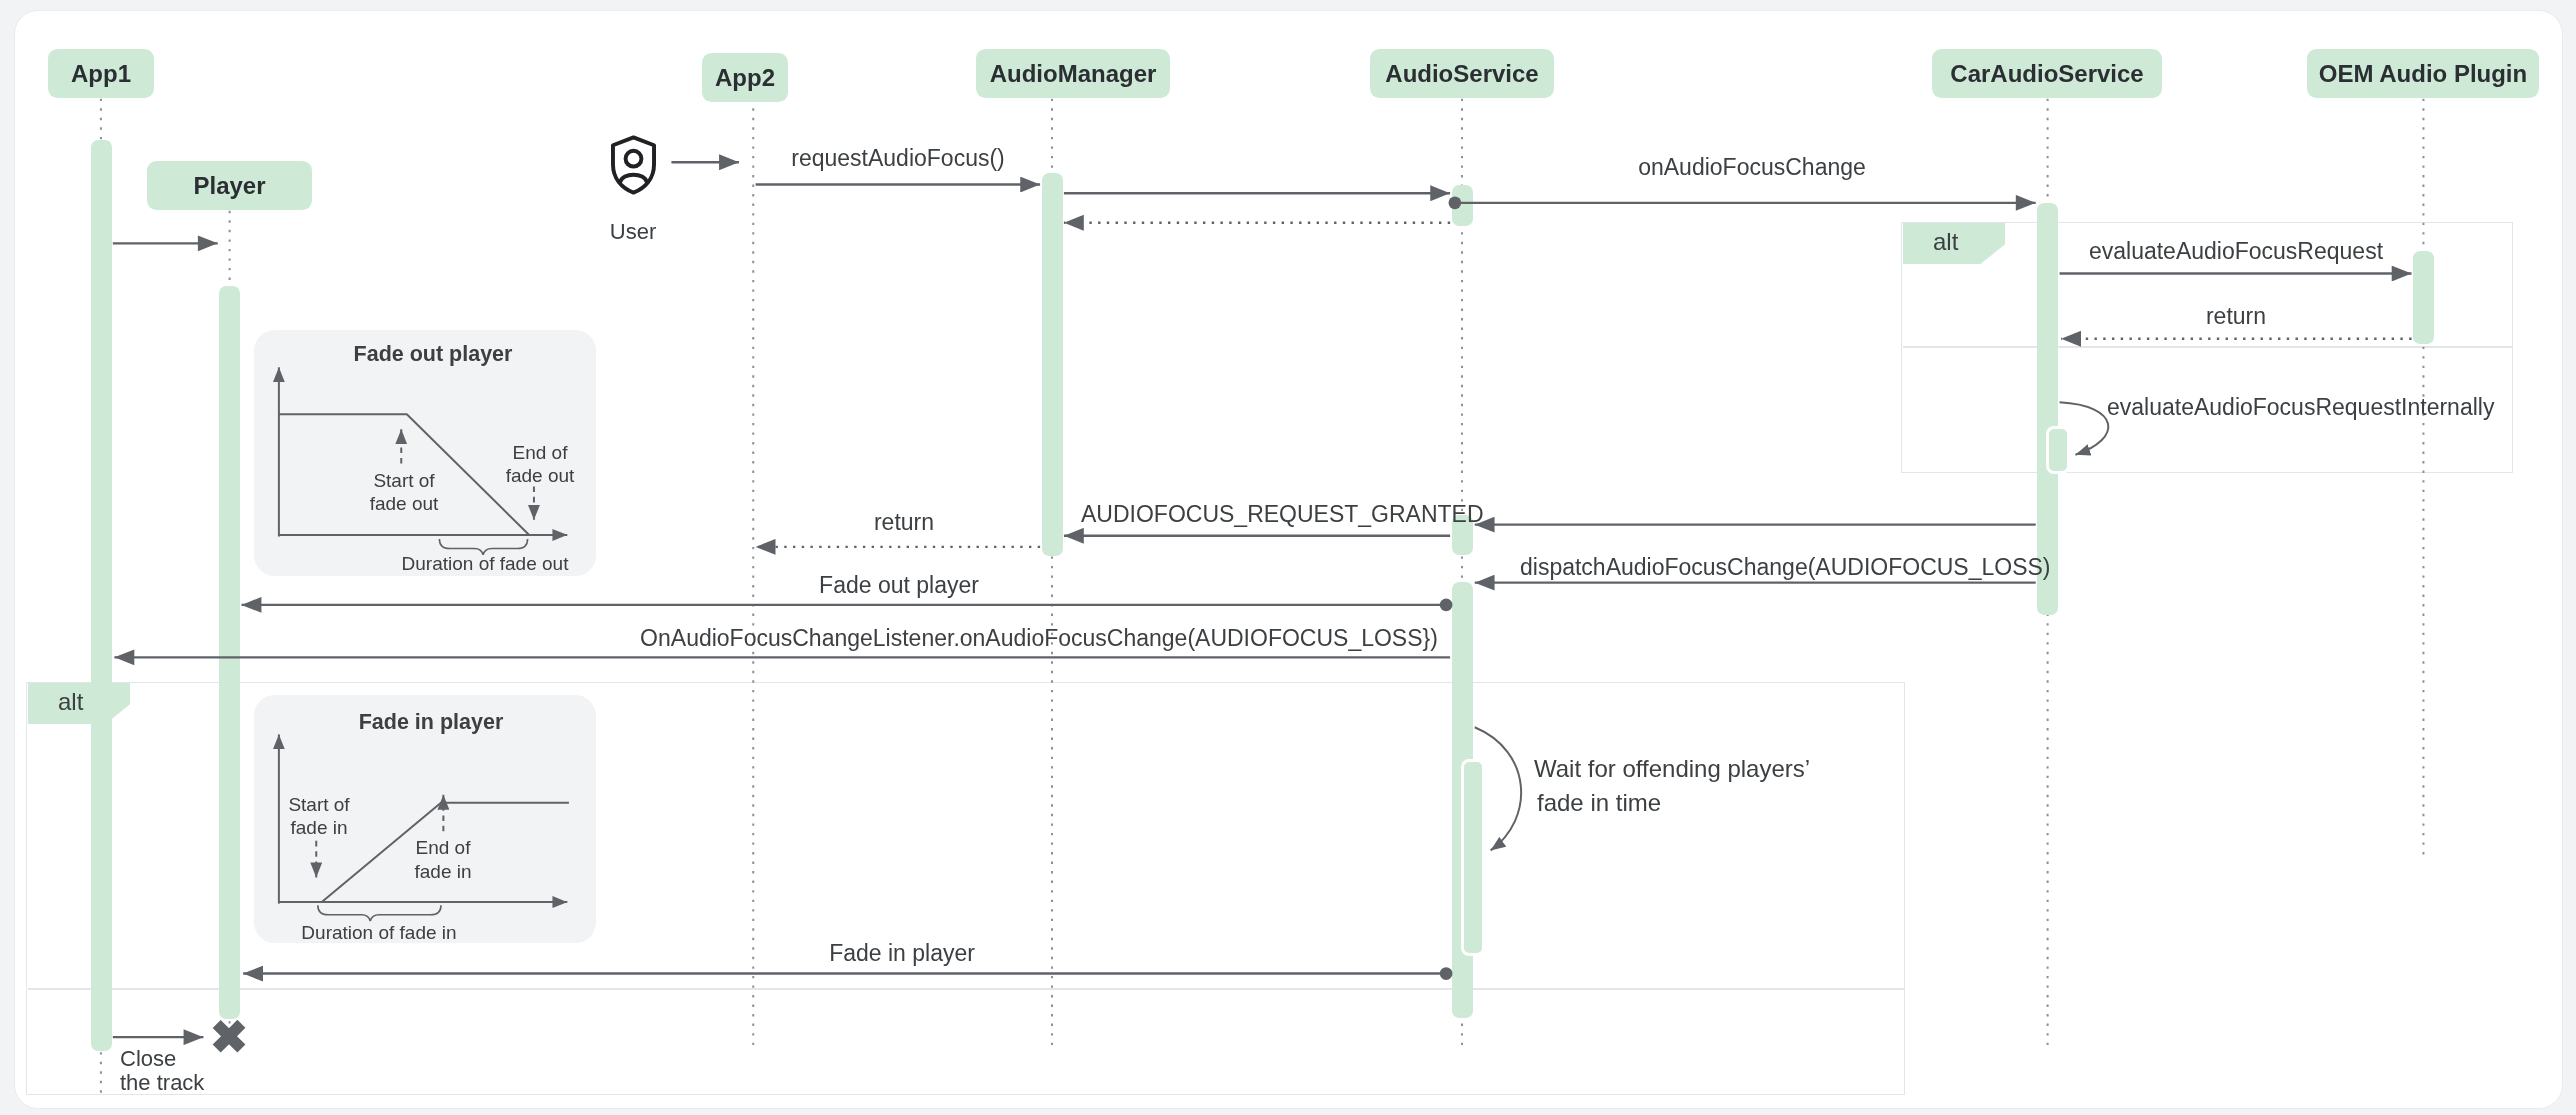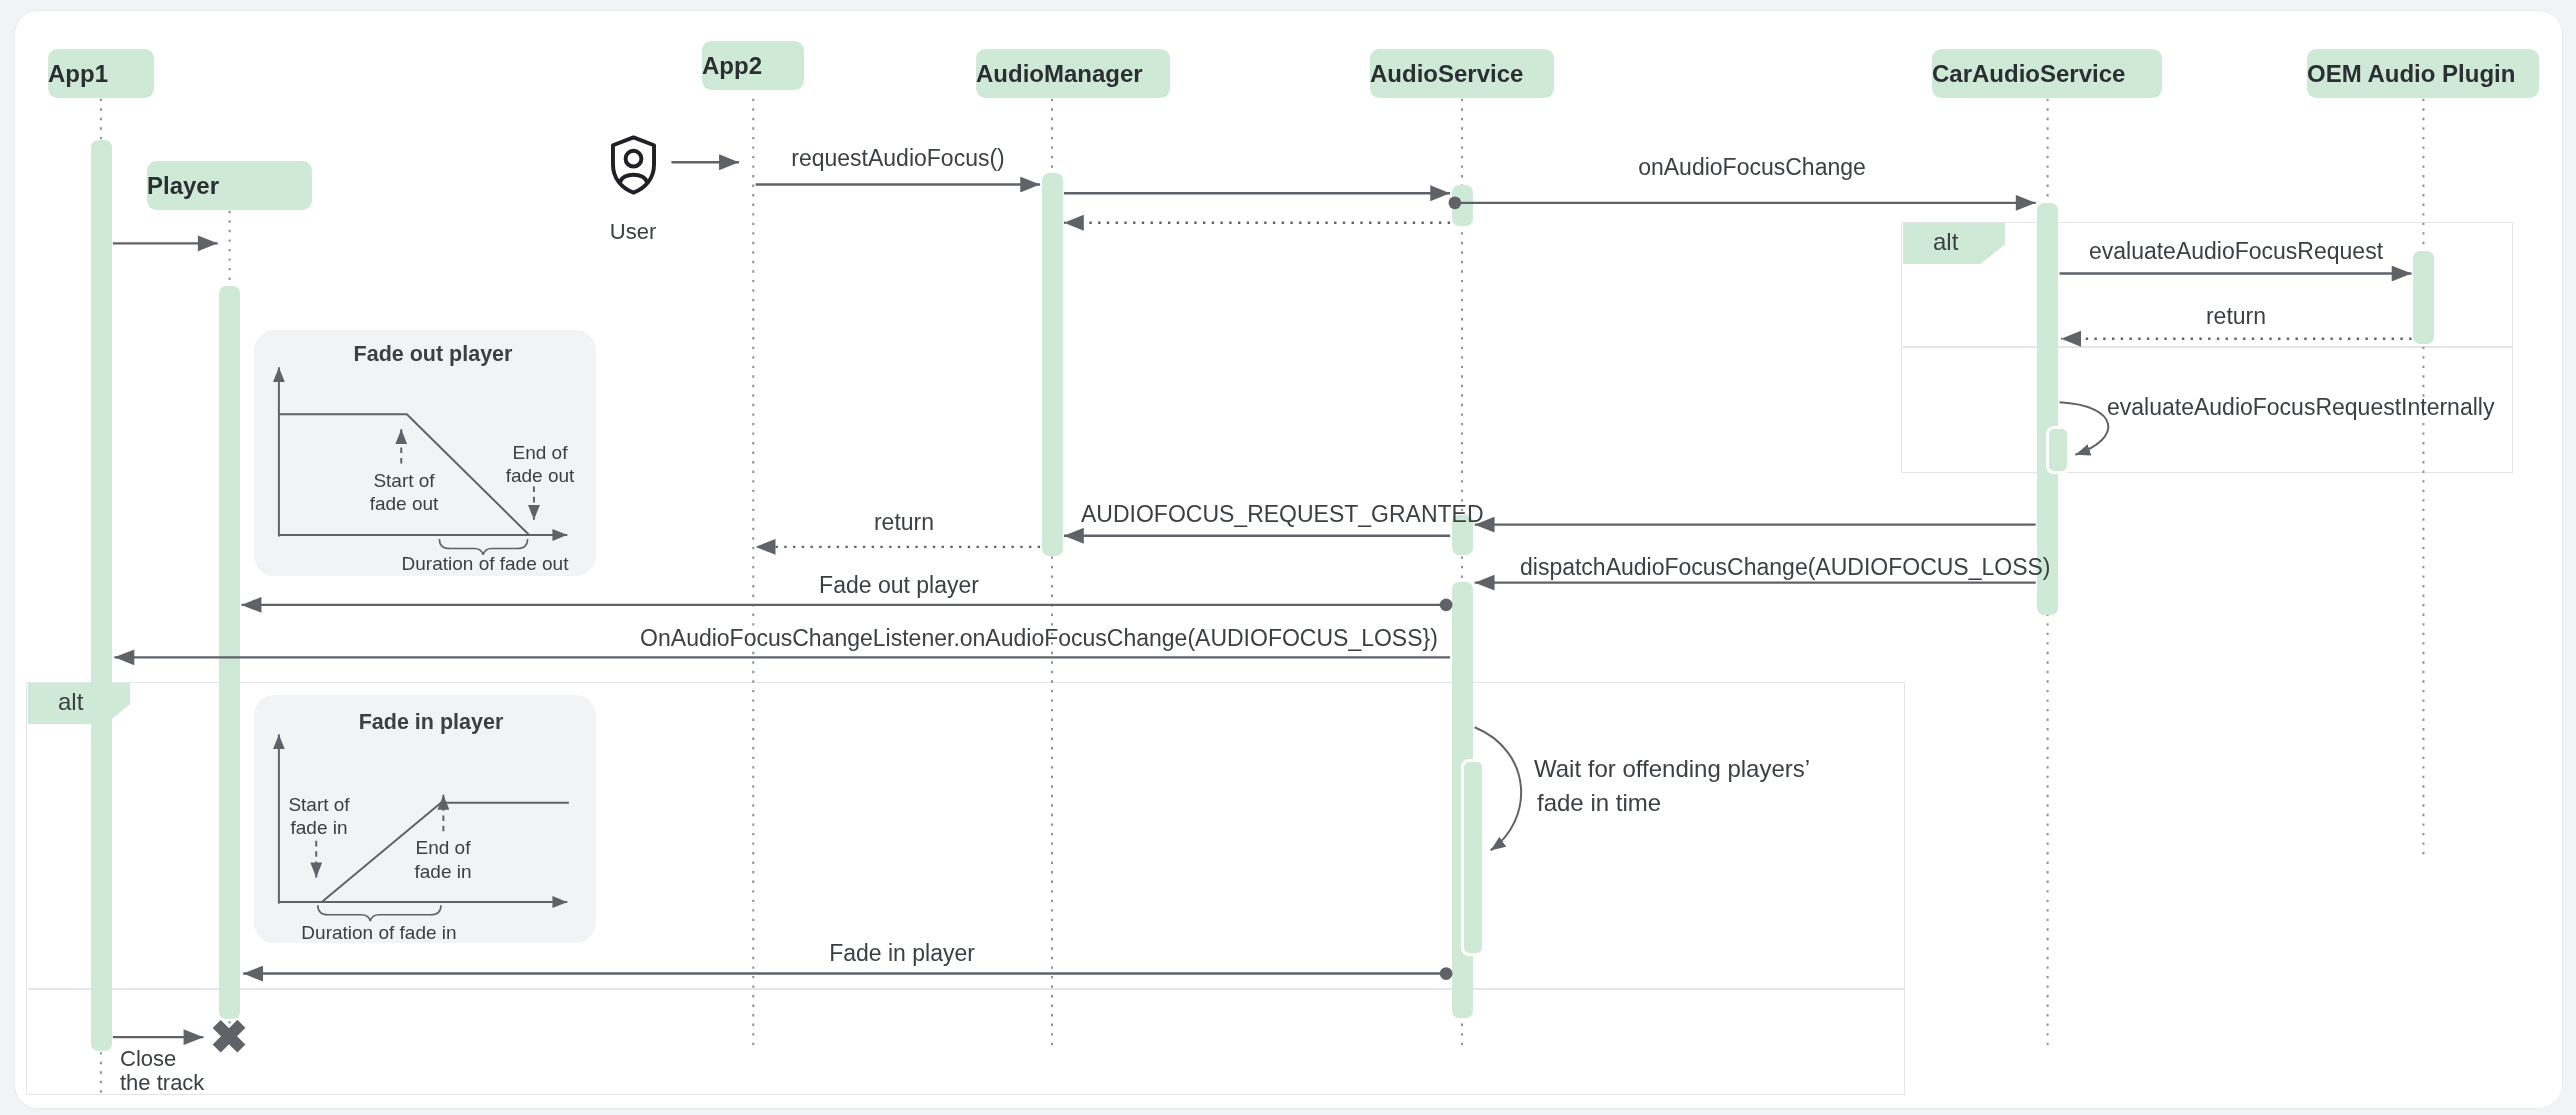--- a/index.html
+++ b/index.html
@@ -22,21 +22,21 @@
   .abs{position:absolute;}
   #card{
     left:14.3px;top:9.5px;width:2547px;height:1097px;
     background:var(--card-bg);border:0.8px solid #E9EBEE;border-radius:24px;
   }
   .layer{left:0;top:0;width:2576px;height:1116px;}
   #layer-frag{z-index:1;} #svg-life{z-index:2;} #layer-bars{z-index:3;}
   #svg-arrows{z-index:4;} #layer-text{z-index:5;}
   .pbox{
     background:var(--participant-fill);border-radius:9.5px;
-    display:flex;align-items:center;
+    display:flex;align-items:center;justify-content:center;
     font-weight:bold;font-size:24px;color:#2B2F33;white-space:nowrap;
   }
   .bar{background:var(--activation-fill);width:20.7px;border-radius:7.2px;}
   .bar-nested{
     background:var(--activation-fill);width:24px;border-radius:8px;
     border:3.2px solid #FFFFFF;box-sizing:border-box;
   }
   .frag{border:1.6px solid var(--fragment-border);box-sizing:border-box;}
   .fragdiv{background:var(--fragment-border);height:1.6px;}
   .tab{
@@ -80,21 +80,21 @@
   </g>
 </svg>
 
 <div id="layer-bars" class="abs layer">
   <div class="abs pbox" style="left:48px;top:49px;width:106px;height:49px;">
       <span>App1</span>
     </div>
   <div class="abs pbox" style="left:147px;top:161px;width:165px;height:49px;">
       <span>Player</span>
     </div>
-  <div class="abs pbox" style="left:702px;top:41px;width:102px;height:49px;">
+  <div class="abs pbox" style="left:702px;top:53px;width:86px;height:49px;">
       <span>App2</span>
     </div>
   <div class="abs pbox" style="left:955px;top:49px;width:194px;height:49px;margin-left:21px;">
       <span>AudioManager</span>
     </div>
   <div class="abs pbox" style="left:1370px;top:49px;width:184px;height:49px;">
       <span>AudioService</span>
     </div>
   <div class="abs pbox" style="left:1932px;top:49px;width:230px;height:49px;">
       <span>CarAudioService</span>

